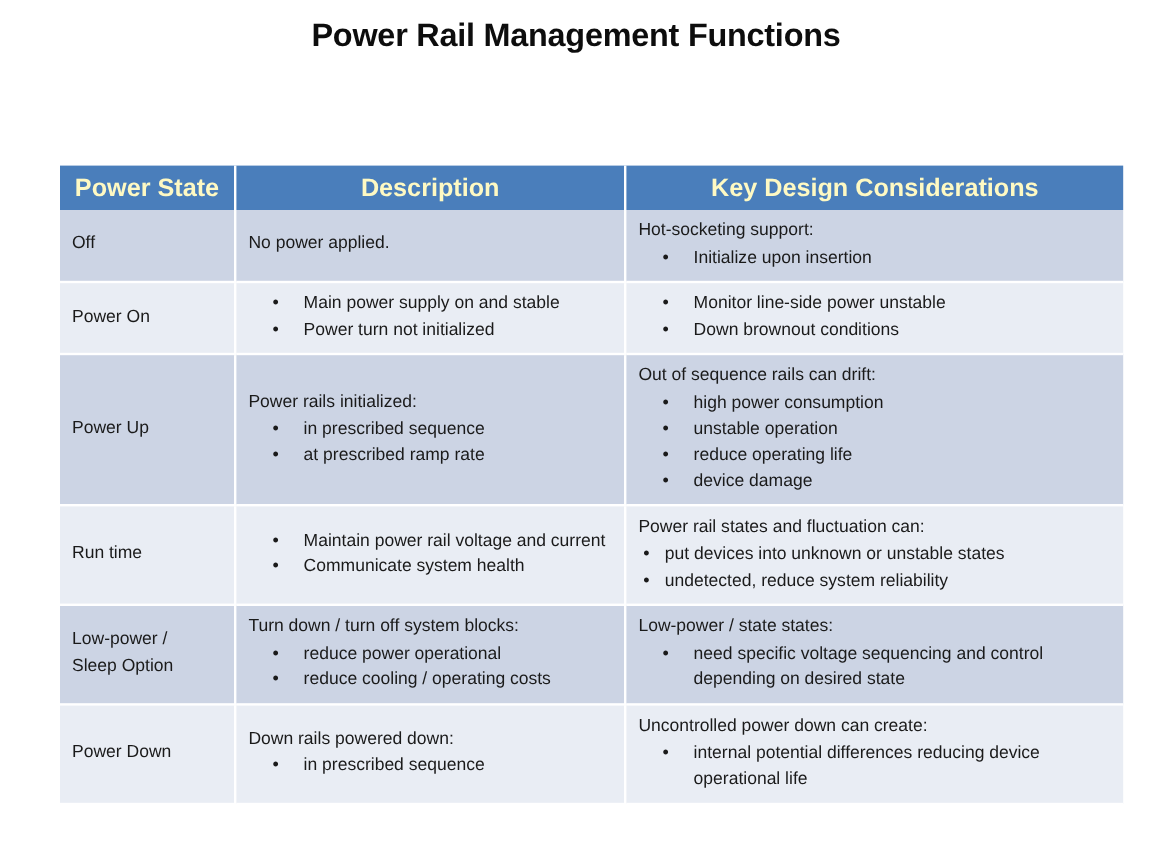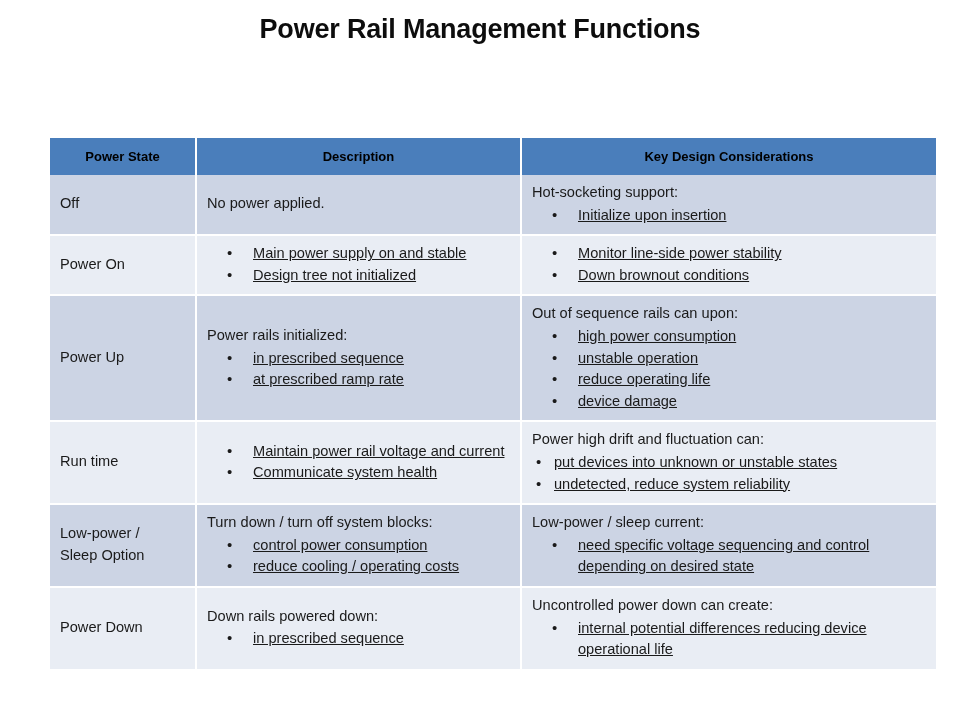--- a/index.html
+++ b/index.html
@@ -39,22 +39,22 @@
     border-collapse: collapse;
     width: 886px;
     table-layout: fixed;
   }
   table.matrix col.c-state  { width: 146px; }
   table.matrix col.c-desc   { width: 325px; }
   table.matrix col.c-key    { width: 415px; }
 
   table.matrix th {
     background: #4a7ebb;
-    color: #000000;
-    font-size: 13px;
+    color: #fef9c3;
+    font-size: 21px;
     font-weight: bold;
     text-align: center;
     height: 37px;
     padding: 0 6px;
     border-right: 2px solid #ffffff;
     vertical-align: middle;
   }
   table.matrix th:last-child { border-right: none; }
 
   table.matrix td {
@@ -75,21 +75,20 @@
     padding-left: 12px;
     white-space: pre-line;
   }
   .lead {
     margin: 0 0 1px 0;
   }
   ul.bul {
     margin: 0;
     padding: 0;
     list-style: none;
-    text-decoration: underline;
   }
   ul.bul li {
     position: relative;
     padding-left: 22px;
     margin: 0;
   }
   ul.bul li::before {
     content: "\2022";
     position: absolute;
     left: 4px;
@@ -136,77 +135,77 @@
               <ul class="bul indented">
                 <li>Initialize upon insertion</li>
               </ul>
             </td>
           </tr>
           <tr class="band-light">
             <td class="state-cell">Power On</td>
             <td>
               <ul class="bul indented">
                 <li>Main power supply on and stable</li>
-                <li>Design tree not initialized</li>
-              </ul>
-            </td>
-            <td>
-              <ul class="bul indented">
-                <li>Monitor line-side power stability</li>
+                <li>Power turn not initialized</li>
+              </ul>
+            </td>
+            <td>
+              <ul class="bul indented">
+                <li>Monitor line-side power unstable</li>
                 <li>Down brownout conditions</li>
               </ul>
             </td>
           </tr>
           <tr class="band-dark">
             <td class="state-cell">Power Up</td>
             <td>
               <div class="lead">Power rails initialized:</div>
               <ul class="bul indented">
                 <li>in prescribed sequence</li>
                 <li>at prescribed ramp rate</li>
               </ul>
             </td>
             <td>
-              <div class="lead">Out of sequence rails can upon:</div>
+              <div class="lead">Out of sequence rails can drift:</div>
               <ul class="bul indented">
                 <li>high power consumption</li>
                 <li>unstable operation</li>
                 <li>reduce operating life</li>
                 <li>device damage</li>
               </ul>
             </td>
           </tr>
           <tr class="band-light">
             <td class="state-cell">Run time</td>
             <td>
               <ul class="bul indented">
                 <li>Maintain power rail voltage and current</li>
                 <li>Communicate system health</li>
               </ul>
             </td>
             <td>
-              <div class="lead">Power high drift and fluctuation can:</div>
+              <div class="lead">Power rail states and fluctuation can:</div>
               <ul class="bul">
                 <li>put devices into unknown or unstable states</li>
                 <li>undetected, reduce system reliability</li>
               </ul>
             </td>
           </tr>
           <tr class="band-dark">
             <td class="state-cell">Low-power /
 Sleep Option</td>
             <td>
               <div class="lead">Turn down / turn off system blocks:</div>
               <ul class="bul indented">
-                <li>control power consumption</li>
+                <li>reduce power operational</li>
                 <li>reduce cooling / operating costs</li>
               </ul>
             </td>
             <td>
-              <div class="lead">Low-power / sleep current:</div>
+              <div class="lead">Low-power / state states:</div>
               <ul class="bul indented">
                 <li>need specific voltage sequencing and control depending on desired state</li>
               </ul>
             </td>
           </tr>
           <tr class="band-light">
             <td class="state-cell">Power Down</td>
             <td>
               <div class="lead">Down rails powered down:</div>
               <ul class="bul indented">

